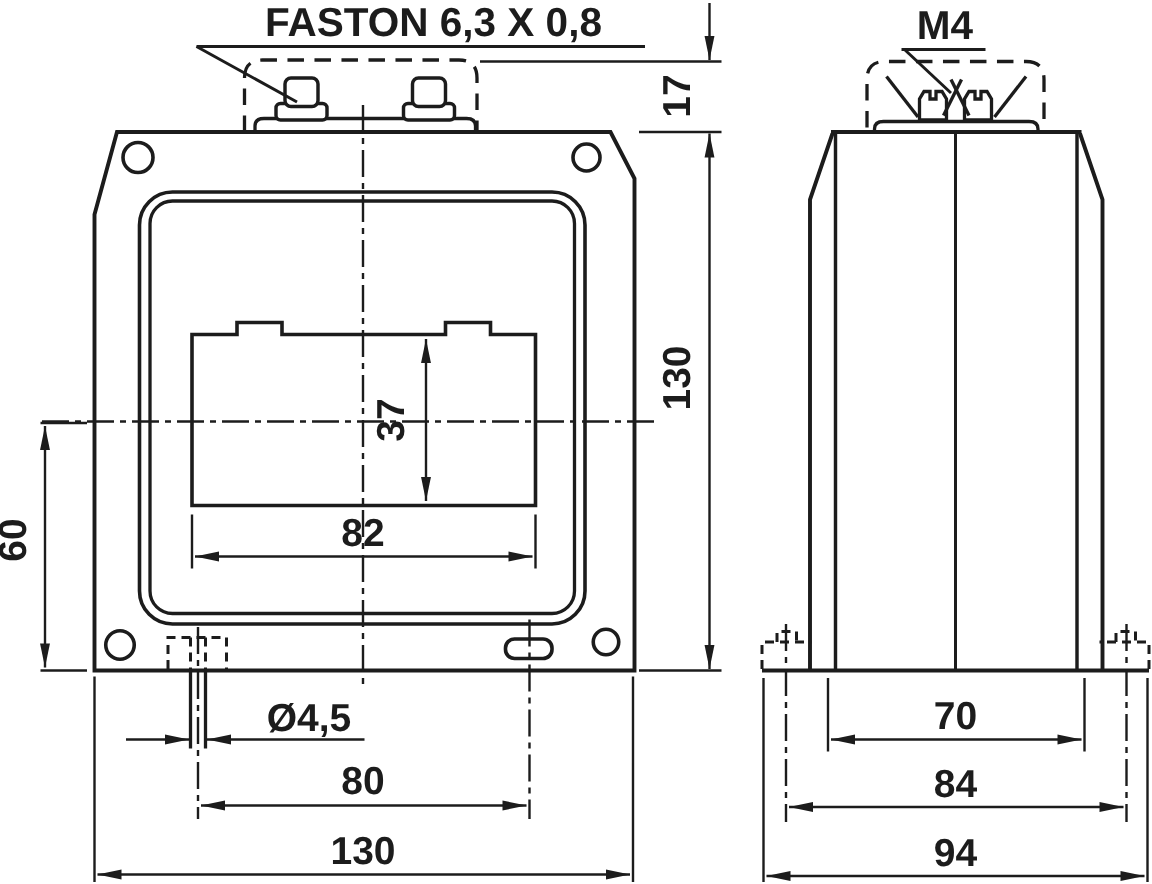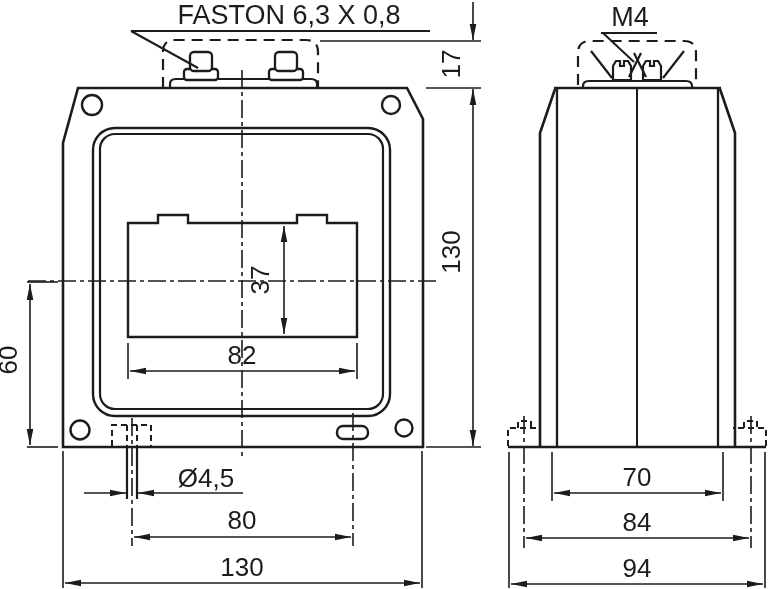--- a/index.html
+++ b/index.html
@@ -1,16 +1,16 @@
 <!DOCTYPE html>
 <html><head>
 <meta charset="utf-8">
 <style>
   html,body{margin:0;padding:0;background:#ffffff;}
-  .sheet{position:relative;width:768px;height:589px;background:#ffffff;overflow:hidden;}
+  .sheet{position:relative;width:768px;height:589px;background:#ffffff;overflow:hidden;font-weight:bold;}
   svg{display:block;}
   .ln{stroke:#1c1c1c;fill:none;}
   .t{font-family:"Liberation Sans","DejaVu Sans",sans-serif;fill:#1c1c1c;}
   .dim-t{font-size:26px;}
   .lbl-t{font-size:27px;}
   .mid{text-anchor:middle;}
   .hid{stroke-dasharray:11 7;}
   .cl{stroke-dasharray:18 4 4 4;}
   .ftd{stroke-dasharray:6 4;}
 </style>

